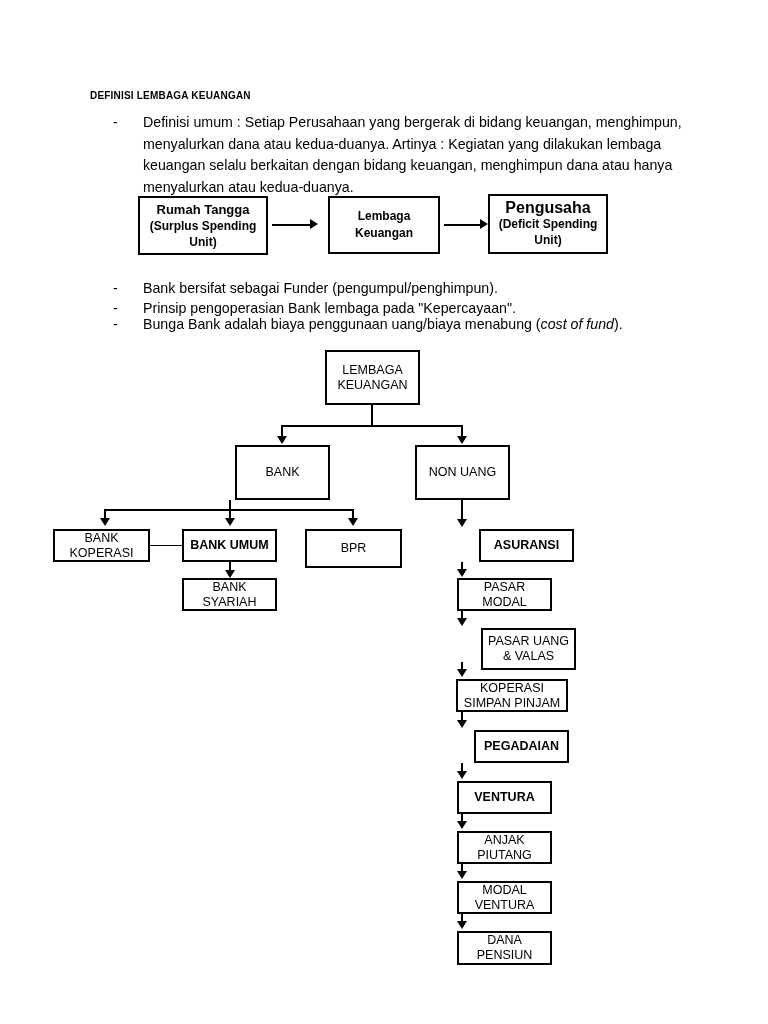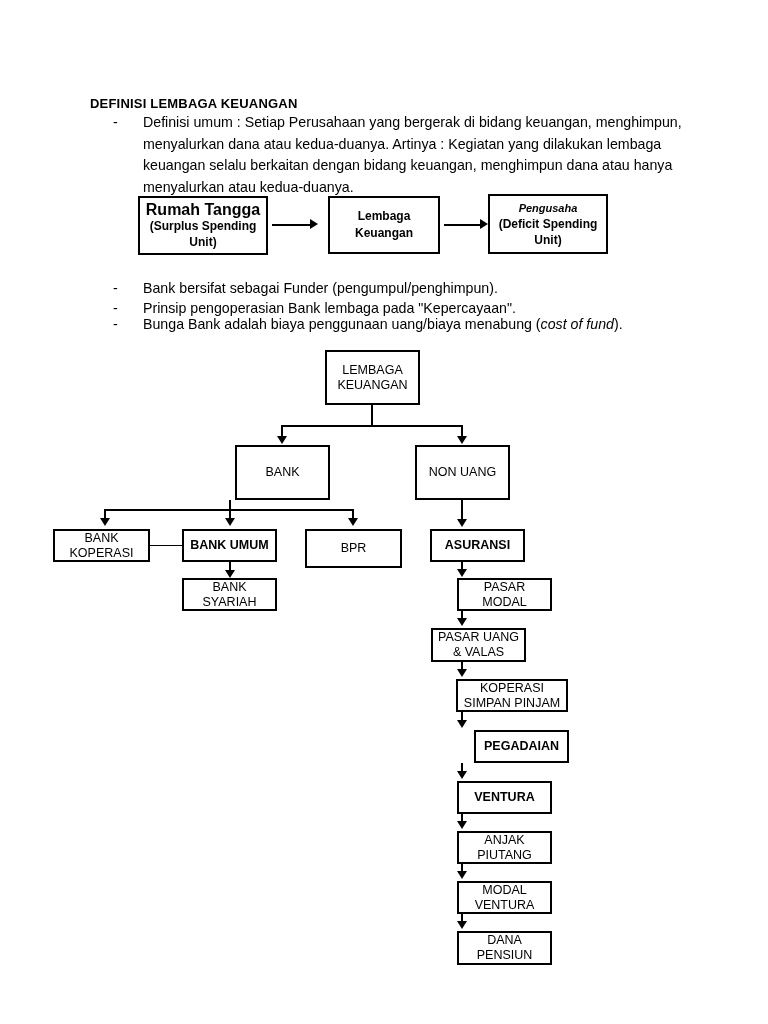--- a/index.html
+++ b/index.html
@@ -16,22 +16,22 @@
     width: 768px;
     height: 1024px;
     background: #ffffff;
     overflow: hidden;
   }
 
   
   .doc-title {
     position: absolute;
     left: 90px;
-    top: 96px;
-    font-size: 13px;
+    top: 90px;
+    font-size: 10px;
     font-weight: bold;
     letter-spacing: 0.2px;
   }
   .bullet-row {
     position: absolute;
     display: flex;
     font-size: 14.2px;
     line-height: 21.5px;
   }
   .dash {
@@ -97,42 +97,42 @@
 
   <div class="doc-title">DEFINISI LEMBAGA KEUANGAN</div>
 
   <div class="bullet-row para1">
     <span class="dash">-</span>
     <span class="btext">Definisi umum : Setiap Perusahaan yang bergerak di bidang keuangan, menghimpun, menyalurkan dana atau kedua-duanya. Artinya : Kegiatan yang dilakukan lembaga keuangan selalu berkaitan dengan bidang keuangan, menghimpun dana atau hanya menyalurkan atau kedua-duanya.</span>
   </div>
 
   <div class="box" style="left:138px; top:196px; width:130px; height:59px;">
     <div>
-      <div class="serif-ish" style="font-weight:bold;font-size:16px;line-height:16px;">Rumah Tangga</div>
+      <div class="serif-ish" style="font-weight:bold;font-size:13px;line-height:16px;">Rumah Tangga</div>
       <div style="font-weight:bold;font-size:12px;line-height:16px;">(Surplus Spending</div>
       <div style="font-weight:bold;font-size:12px;line-height:16px;">Unit)</div>
     </div>
   </div>
 
   <div class="hline" style="left:272px; top:224px; width:42px;"></div>
   <div class="arrow-right" style="left:310px; top:219px;"></div>
 
   <div class="box" style="left:328px; top:196px; width:112px; height:58px;">
     <div>
       <div style="font-weight:bold;font-size:12px;line-height:17px;">Lembaga</div>
       <div style="font-weight:bold;font-size:12px;line-height:17px;">Keuangan</div>
     </div>
   </div>
 
   <div class="hline" style="left:444px; top:224px; width:40px;"></div>
   <div class="arrow-right" style="left:480px; top:219px;"></div>
 
   <div class="box" style="left:488px; top:194px; width:120px; height:60px;">
     <div>
-      <div style="font-weight:bold;font-size:11px;line-height:16px;font-style:italic;">Pengusaha</div>
+      <div style="font-weight:bold;font-size:16px;line-height:16px;">Pengusaha</div>
       <div style="font-weight:bold;font-size:12px;line-height:16px;">(Deficit Spending</div>
       <div style="font-weight:bold;font-size:12px;line-height:16px;">Unit)</div>
     </div>
   </div>
 
   <div class="bullet-row blist b1">
     <span class="dash">-</span>
     <span class="btext">Bank bersifat sebagai Funder (pengumpul/penghimpun).</span>
   </div>
   <div class="bullet-row blist b2">
@@ -204,38 +204,38 @@
   <div class="box" style="left:182px; top:578px; width:95px; height:33px;">
     <div>
       <div>BANK</div>
       <div>SYARIAH</div>
     </div>
   </div>
 
   <div class="vline" style="left:461px; top:500px; height:21px;"></div>
   <div class="arrow-down" style="left:457px; top:519px;"></div>
 
-  <div class="box bold" style="left:430px; top:529px; width:95px; height:33px;">
+  <div class="box bold" style="left:479px; top:529px; width:95px; height:33px;">
     <div>ASURANSI</div>
   </div>
 
   <div class="vline" style="left:461px; top:562px; height:9px;"></div>
   <div class="arrow-down" style="left:457px; top:569px;"></div>
 
   <div class="box" style="left:457px; top:578px; width:95px; height:33px;">
     <div>
       <div>PASAR</div>
       <div>MODAL</div>
     </div>
   </div>
 
   <div class="vline" style="left:461px; top:611px; height:9px;"></div>
   <div class="arrow-down" style="left:457px; top:618px;"></div>
 
-  <div class="box" style="left:431px; top:628px; width:95px; height:34px;">
+  <div class="box" style="left:481px; top:628px; width:95px; height:42px;">
     <div>
       <div>PASAR UANG</div>
       <div>&amp; VALAS</div>
     </div>
   </div>
 
   <div class="vline" style="left:461px; top:662px; height:10px;"></div>
   <div class="arrow-down" style="left:457px; top:669px;"></div>
 
   <div class="box" style="left:456px; top:679px; width:112px; height:33px;">

